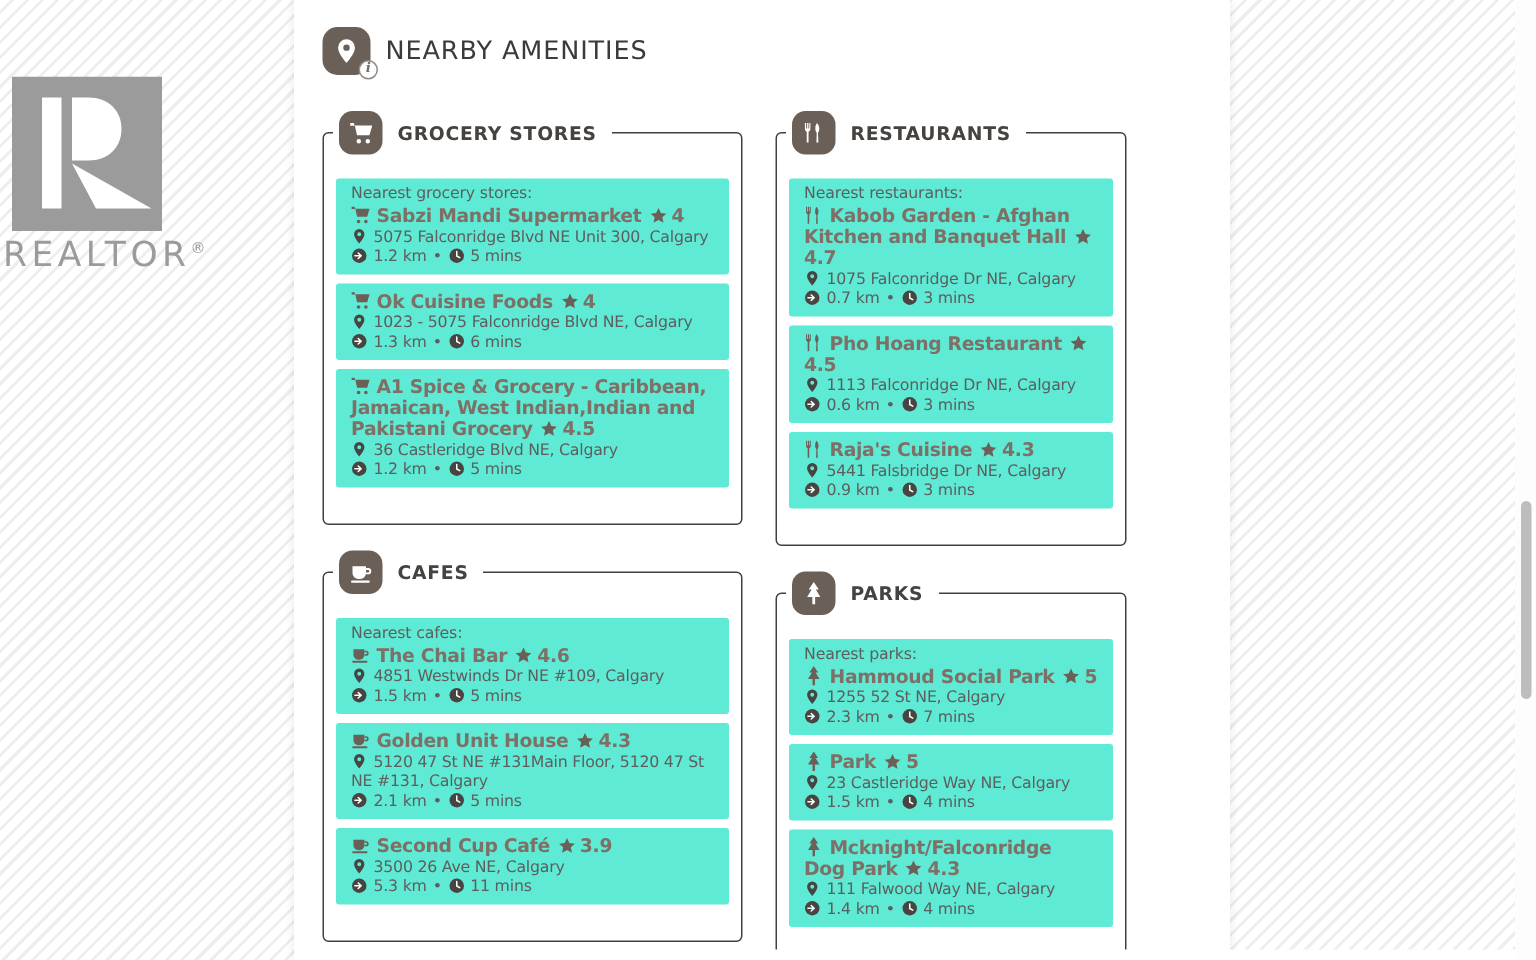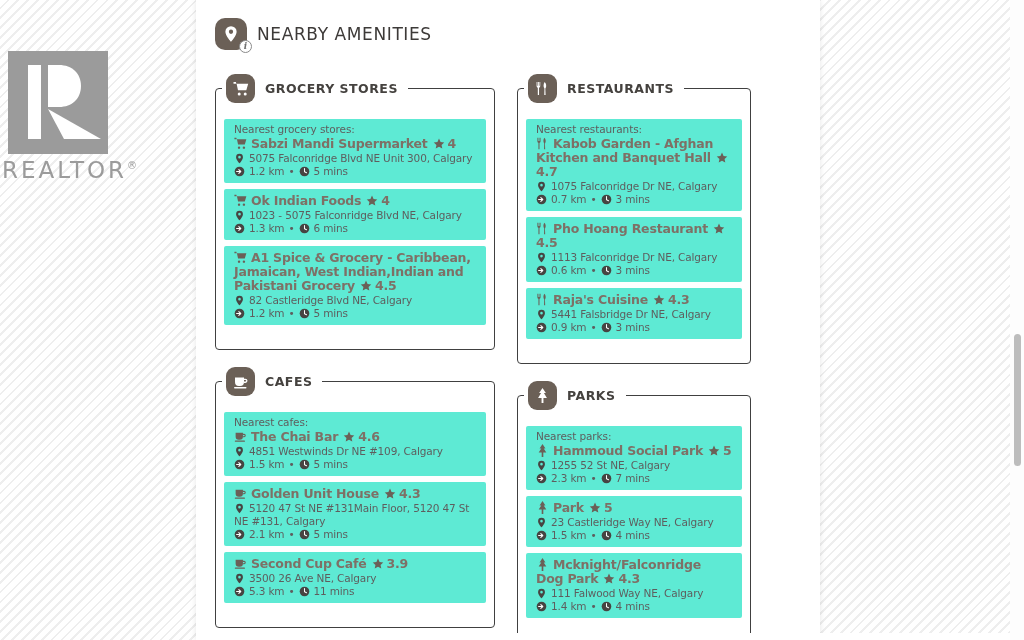--- a/index.html
+++ b/index.html
@@ -146,42 +146,42 @@
           <div class="drow"><svg class="ic" width="11" height="11" viewBox="0 0 16 16" fill="currentColor">
                 <use href="#i-dir"></use>
               </svg><span>1.2 km</span><span class="sep">•</span><svg class="ic" width="11" height="11" viewBox="0 0 16 16" fill="currentColor">
                 <use href="#i-clk"></use>
               </svg><span>5 mins</span></div>
         </div>
 
         <div class="blk">
           <div class="nm"><svg class="ic" width="13" height="13" viewBox="0 0 16 16" fill="currentColor">
                 <use href="#i-cart"></use>
-              </svg><span>Ok Indian Foods</span><svg class="star" width="12" height="12" viewBox="0 0 16 16" fill="currentColor">
+              </svg><span>Ok Cuisine Foods</span><svg class="star" width="12" height="12" viewBox="0 0 16 16" fill="currentColor">
                 <use href="#i-star"></use>
               </svg><span>4</span></div>
           <div class="drow"><svg class="ic" width="11" height="11" viewBox="0 0 16 16" fill="currentColor">
                 <use href="#i-pin"></use>
               </svg><span>1023 - 5075 Falconridge Blvd NE, Calgary</span></div>
           <div class="drow"><svg class="ic" width="11" height="11" viewBox="0 0 16 16" fill="currentColor">
                 <use href="#i-dir"></use>
               </svg><span>1.3 km</span><span class="sep">•</span><svg class="ic" width="11" height="11" viewBox="0 0 16 16" fill="currentColor">
                 <use href="#i-clk"></use>
               </svg><span>6 mins</span></div>
         </div>
 
         <div class="blk">
           <div class="nm"><svg class="ic" width="13" height="13" viewBox="0 0 16 16" fill="currentColor">
                 <use href="#i-cart"></use>
               </svg><span>A1 Spice &amp; Grocery - Caribbean, Jamaican, West Indian,Indian and Pakistani Grocery</span><svg class="star" width="12" height="12" viewBox="0 0 16 16" fill="currentColor">
                 <use href="#i-star"></use>
               </svg><span>4.5</span></div>
           <div class="drow"><svg class="ic" width="11" height="11" viewBox="0 0 16 16" fill="currentColor">
                 <use href="#i-pin"></use>
-              </svg><span>82 Castleridge Blvd NE, Calgary</span></div>
+              </svg><span>36 Castleridge Blvd NE, Calgary</span></div>
           <div class="drow"><svg class="ic" width="11" height="11" viewBox="0 0 16 16" fill="currentColor">
                 <use href="#i-dir"></use>
               </svg><span>1.2 km</span><span class="sep">•</span><svg class="ic" width="11" height="11" viewBox="0 0 16 16" fill="currentColor">
                 <use href="#i-clk"></use>
               </svg><span>5 mins</span></div>
         </div>
       </div>
 
       <div class="section">
         <div class="legend">

